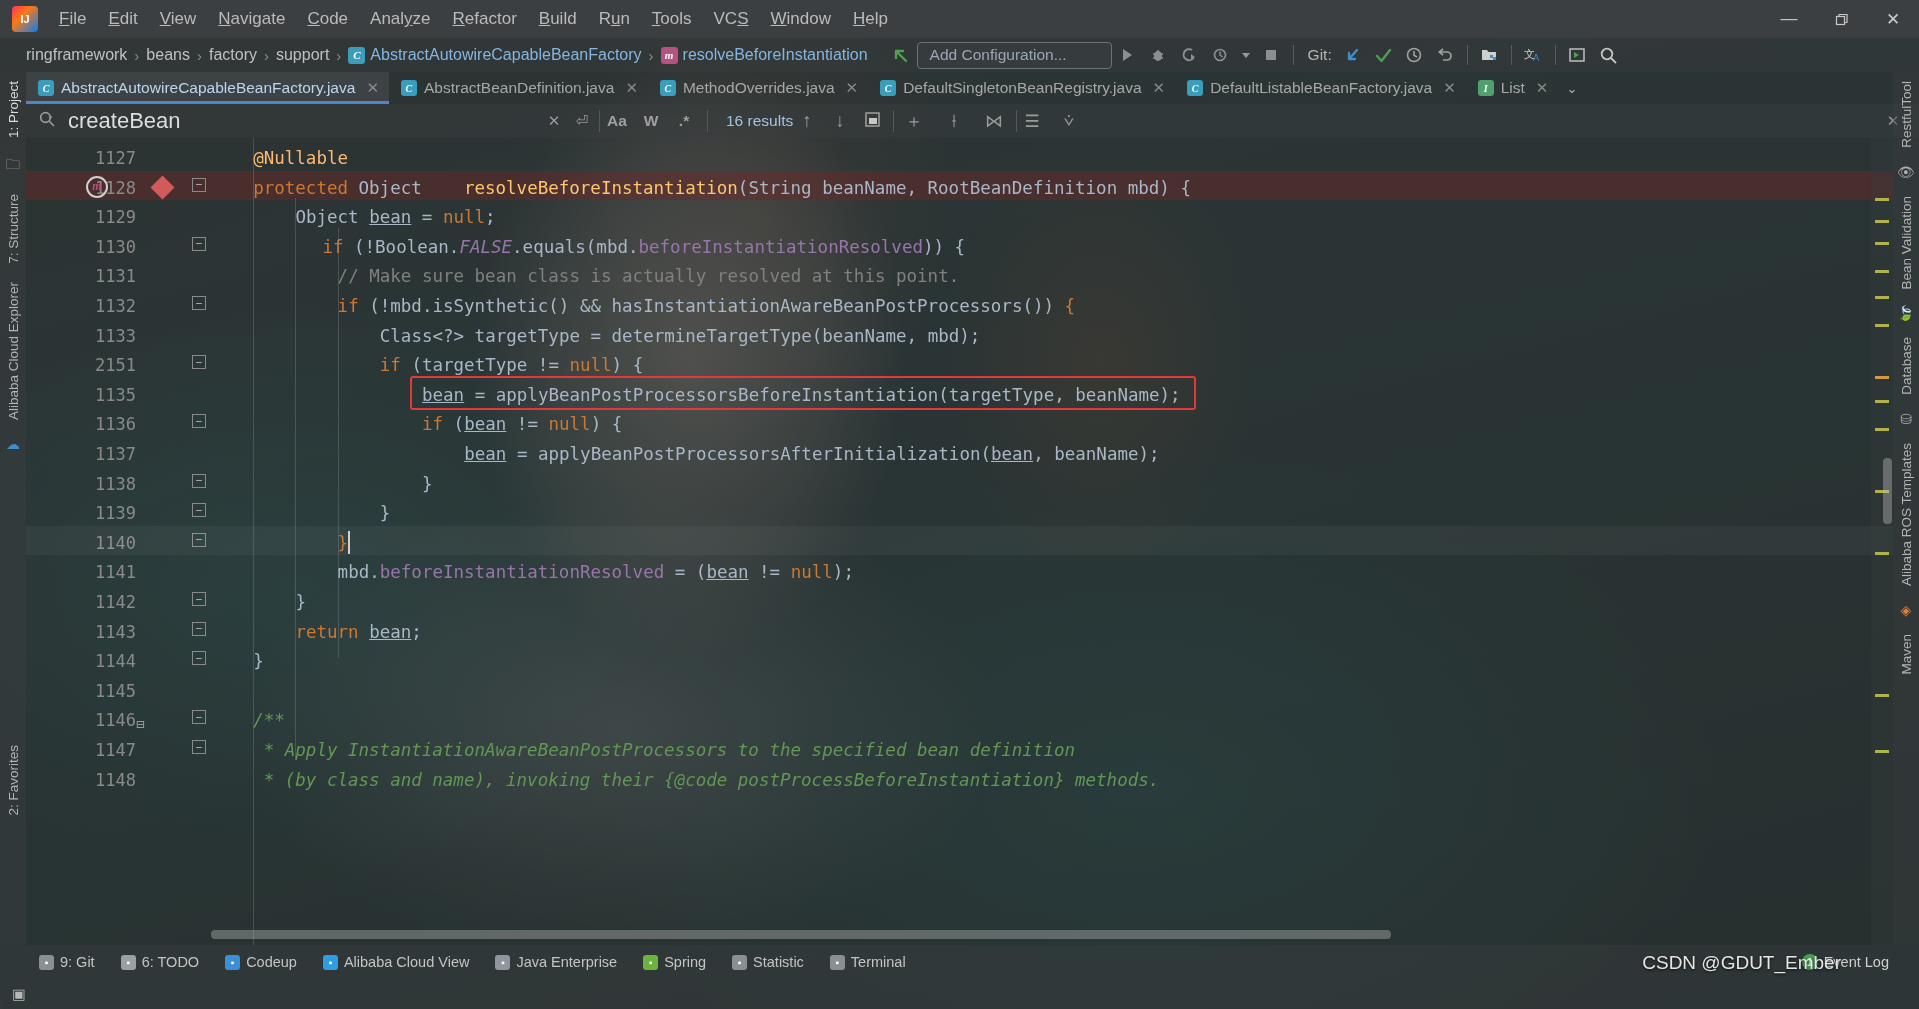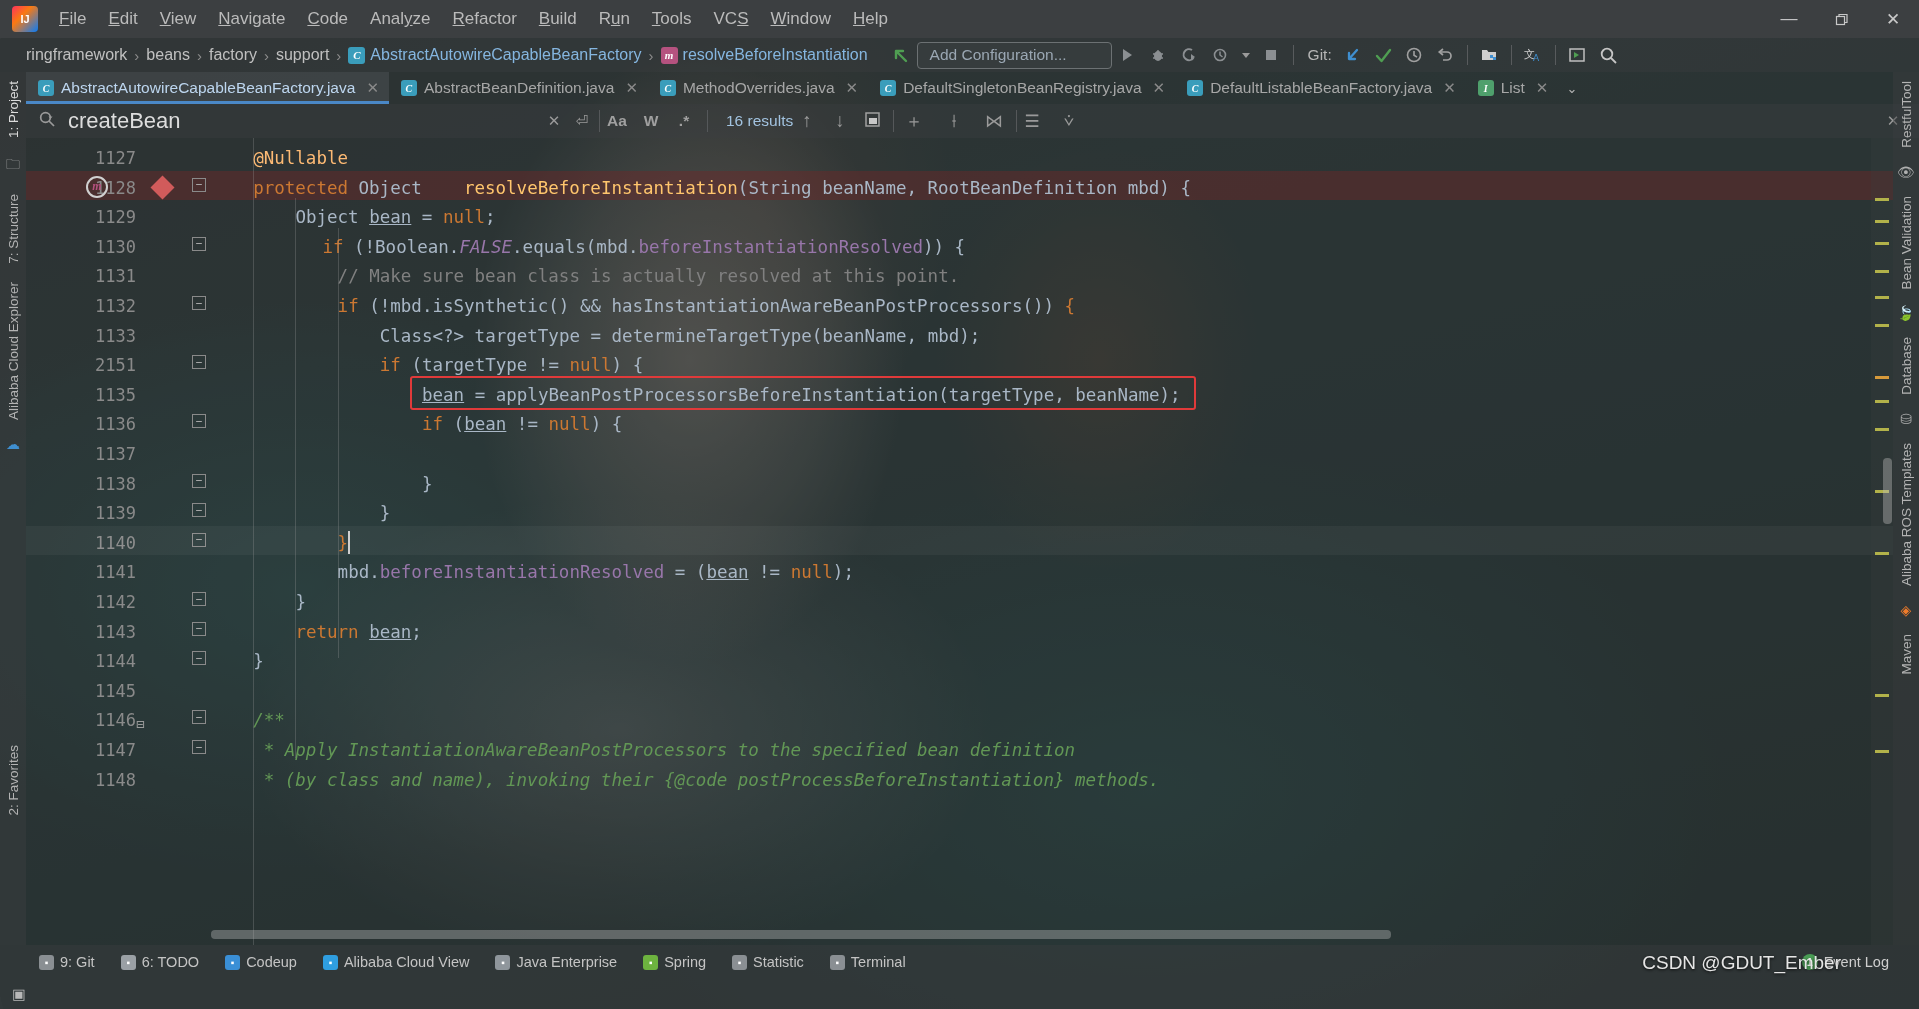--- a/index.html
+++ b/index.html
@@ -554,20 +554,21 @@
         <div class="cline" style="top: 35.6px; left: 42.2px;"><span class="kw">protected </span><span class="typ">Object</span><span class="pln">    </span><span class="mth">resolveBeforeInstantiation</span><span class="pln">(</span><span class="typ">String</span><span class="pln"> beanName, </span><span class="typ">RootBeanDefinition</span><span class="pln"> mbd) {</span></div>
         <div class="cline" style="top: 65.2px; left: 84.4px;"><span class="typ">Object </span><span class="lv">bean</span><span class="pln"> = </span><span class="kw">null</span><span class="pln">;</span></div>
         <div class="cline" style="top: 94.8px; left: 84.4px; margin-left: 27px;"><span class="kw">if</span><span class="pln"> (!Boolean.</span><span class="sfld">FALSE</span><span class="pln">.equals(mbd.</span><span class="fld">beforeInstantiationResolved</span><span class="pln">)) {</span></div>
         <div class="cline" style="top: 124.4px; left: 126.6px;"><span class="cmt">// Make sure bean class is actually resolved at this point.</span></div>
         <div class="cline" style="top: 154px; left: 126.6px;"><span class="kw">if</span><span class="pln"> (!mbd.isSynthetic() &amp;&amp; hasInstantiationAwareBeanPostProcessors()) </span><span class="kw">{</span></div>
         <div class="cline" style="top: 183.6px; left: 168.8px;"><span class="pln">Class&lt;?&gt; targetType = determineTargetType(beanName, mbd);</span></div>
         <div class="cline" style="top: 213.2px; left: 168.8px;"><span class="kw">if</span><span class="pln"> (targetType != </span><span class="kw">null</span><span class="pln">) {</span></div>
         <div class="cline" style="top: 242.8px; left: 211px;"><span class="lv">bean</span><span class="pln"> = applyBeanPostProcessorsBeforeInstantiation(targetType, beanName);</span></div>
         <div class="redbox" style="top: 237.8px; left: 199px; width: 785.6px; height: 34px;"></div>
         <div class="cline" style="top: 272.4px; left: 211px;"><span class="kw">if</span><span class="pln"> (</span><span class="lv">bean</span><span class="pln"> != </span><span class="kw">null</span><span class="pln">) {</span></div>
+        <div class="cline" style="top: 302px; left: 253.2px;"><span class="lv">bean</span><span class="pln"> = applyBeanPostProcessorsAfterInitialization(</span><span class="lv">bean</span><span class="pln">, beanName);</span></div>
         <div class="cline" style="top: 331.6px; left: 211px;"><span class="pln">}</span></div>
         <div class="cline" style="top: 361.2px; left: 168.8px;"><span class="pln">}</span></div>
         <div class="caret-line" style="top: 387.8px; left: -185px;"></div>
         <div class="cline" style="top: 390.8px; left: 126.6px;"><span class="kw">}</span></div>
         <div class="caret" style="top: 392.8px; left: 137.15px; height: 23px;"></div>
         <div class="cline" style="top: 420.4px; left: 126.6px;"><span class="pln">mbd.</span><span class="fld">beforeInstantiationResolved</span><span class="pln"> = (</span><span class="lv">bean</span><span class="pln"> != </span><span class="kw">null</span><span class="pln">);</span></div>
         <div class="cline" style="top: 450px; left: 84.4px;"><span class="pln">}</span></div>
         <div class="cline" style="top: 479.6px; left: 84.4px;"><span class="kw">return </span><span class="lv">bean</span><span class="pln">;</span></div>
         <div class="cline" style="top: 509.2px; left: 42.2px;"><span class="pln">}</span></div>
         <div class="cline" style="top: 538.8px; left: 0px;"></div>

